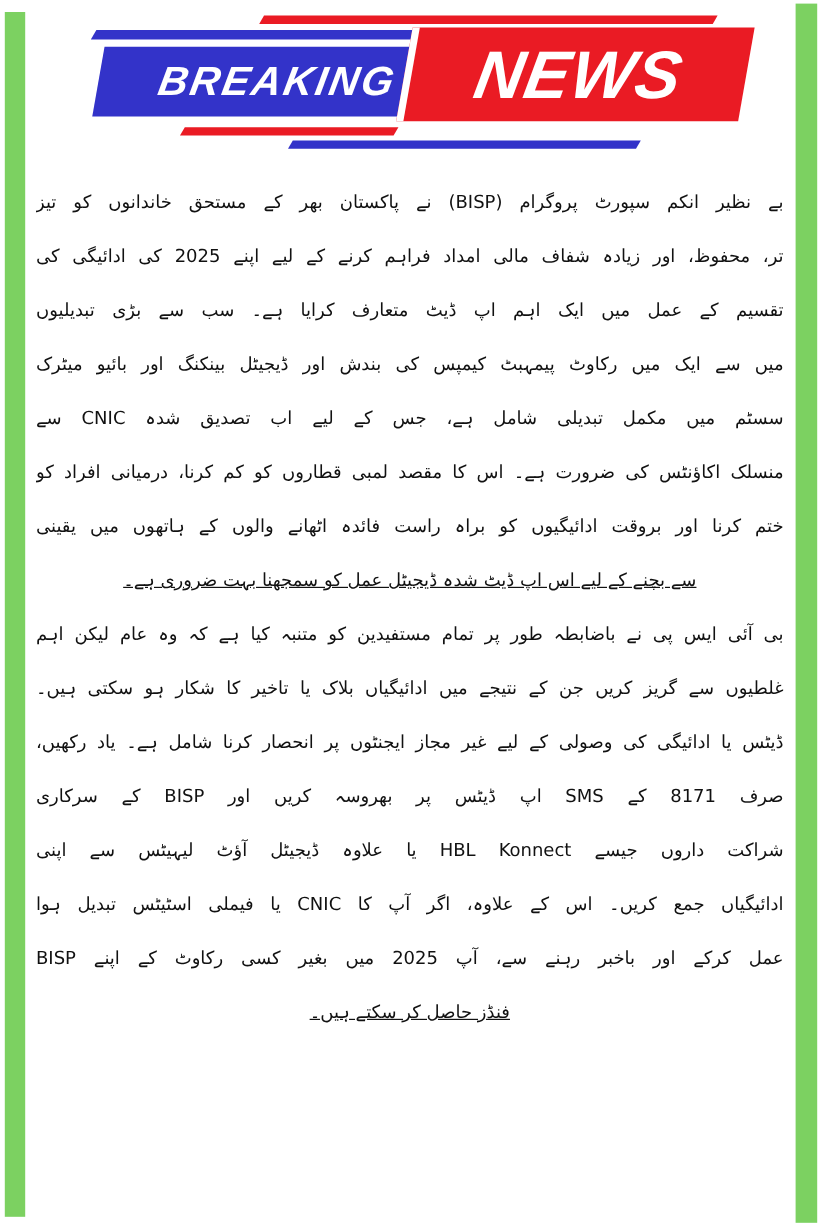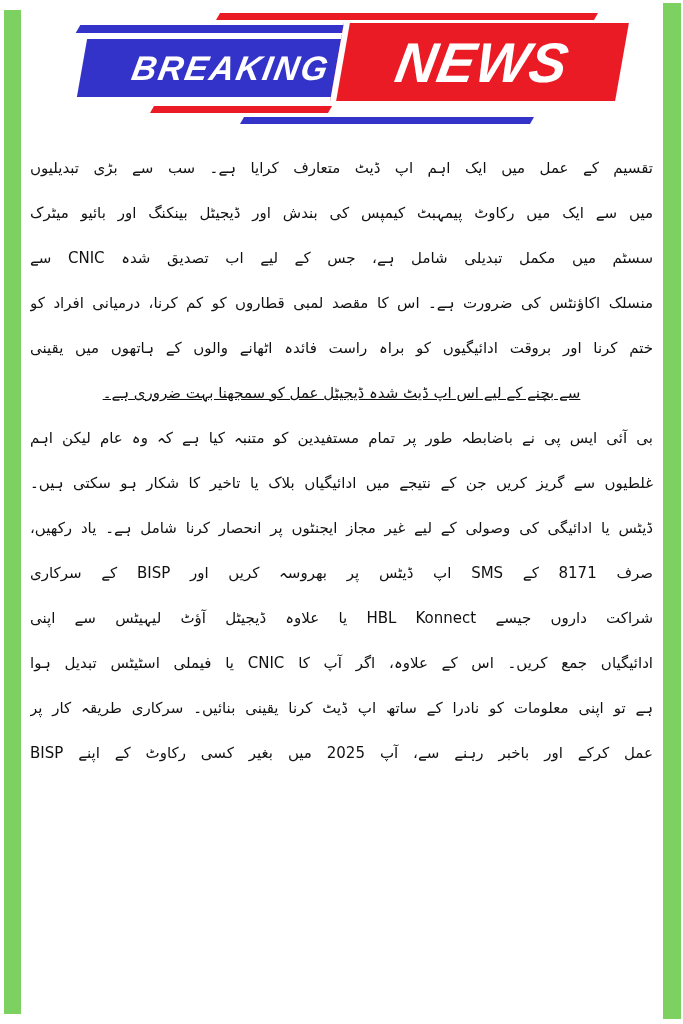--- a/index.html
+++ b/index.html
@@ -112,29 +112,31 @@
       <span>BREAKING</span>
     </div>
     <div class="box red-box">
       <span>NEWS</span>
     </div>
     <div class="stripe red-bot"></div>
     <div class="stripe blue-bot"></div>
   </div>
 
   <div class="article" dir="rtl">
+    <div class="line">بے نظیر انکم سپورٹ پروگرام (BISP) نے پاکستان بھر کے مستحق خاندانوں کو تیز</div>
+    <div class="line">تر، محفوظ، اور زیادہ شفاف مالی امداد فراہم کرنے کے لیے اپنے 2025 کی ادائیگی کی</div>
     <div class="line">تقسیم کے عمل میں ایک اہم اپ ڈیٹ متعارف کرایا ہے۔ سب سے بڑی تبدیلیوں</div>
     <div class="line">میں سے ایک میں رکاوٹ پیمہبٹ کیمپس کی بندش اور ڈیجیٹل بینکنگ اور بائیو میٹرک</div>
     <div class="line">سسٹم میں مکمل تبدیلی شامل ہے، جس کے لیے اب تصدیق شدہ CNIC سے</div>
     <div class="line">منسلک اکاؤنٹس کی ضرورت ہے۔ اس کا مقصد لمبی قطاروں کو کم کرنا، درمیانی افراد کو</div>
     <div class="line">ختم کرنا اور بروقت ادائیگیوں کو براہ راست فائدہ اٹھانے والوں کے ہاتھوں میں یقینی</div>
     <div class="line center">سے بچنے کے لیے اس اپ ڈیٹ شدہ ڈیجیٹل عمل کو سمجھنا بہت ضروری ہے۔</div>
     <div class="line">بی آئی ایس پی نے باضابطہ طور پر تمام مستفیدین کو متنبہ کیا ہے کہ وہ عام لیکن اہم</div>
     <div class="line">غلطیوں سے گریز کریں جن کے نتیجے میں ادائیگیاں بلاک یا تاخیر کا شکار ہو سکتی ہیں۔</div>
     <div class="line">ڈیٹس یا ادائیگی کی وصولی کے لیے غیر مجاز ایجنٹوں پر انحصار کرنا شامل ہے۔ یاد رکھیں،</div>
     <div class="line">صرف 8171 کے SMS اپ ڈیٹس پر بھروسہ کریں اور BISP کے سرکاری</div>
     <div class="line">شراکت داروں جیسے HBL Konnect یا علاوہ ڈیجیٹل آؤٹ لیہیٹس سے اپنی</div>
     <div class="line">ادائیگیاں جمع کریں۔ اس کے علاوہ، اگر آپ کا CNIC یا فیملی اسٹیٹس تبدیل ہوا</div>
-    <div class="line">ہے تو اپنی معلومات کو نادرا کے ساتھ اپ ڈیٹ کرنا یقینی بنائیں۔ سرکاری طریقہ کار پر</div>
     <div class="line">عمل کرکے اور باخبر رہنے سے، آپ 2025 میں بغیر کسی رکاوٹ کے اپنے BISP</div>
+    <div class="line center">فنڈز حاصل کر سکتے ہیں۔</div>
   </div>
 
 </div>
 
 </body></html>

